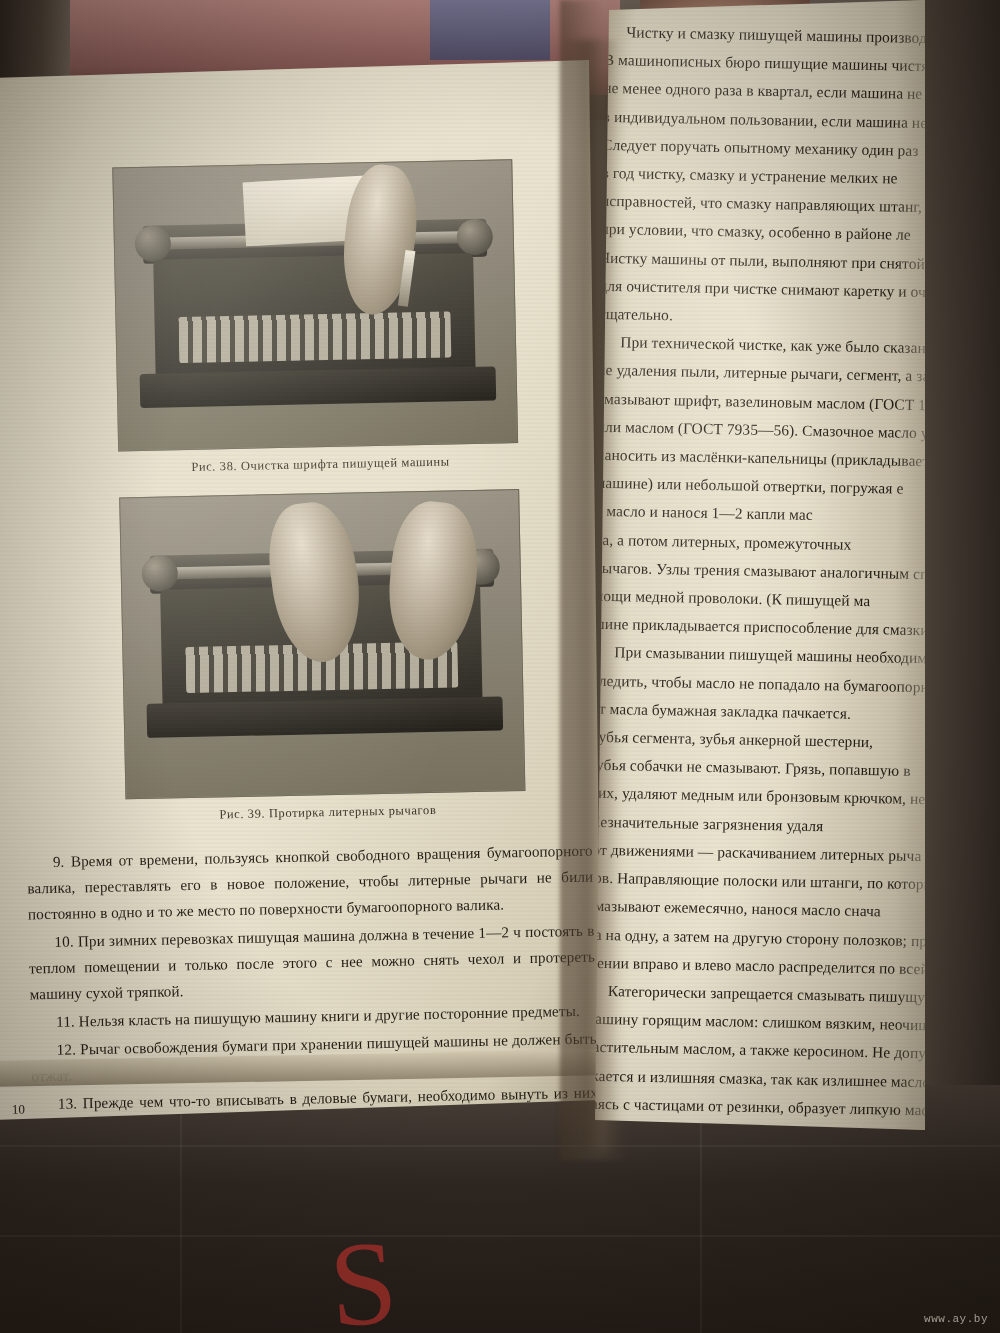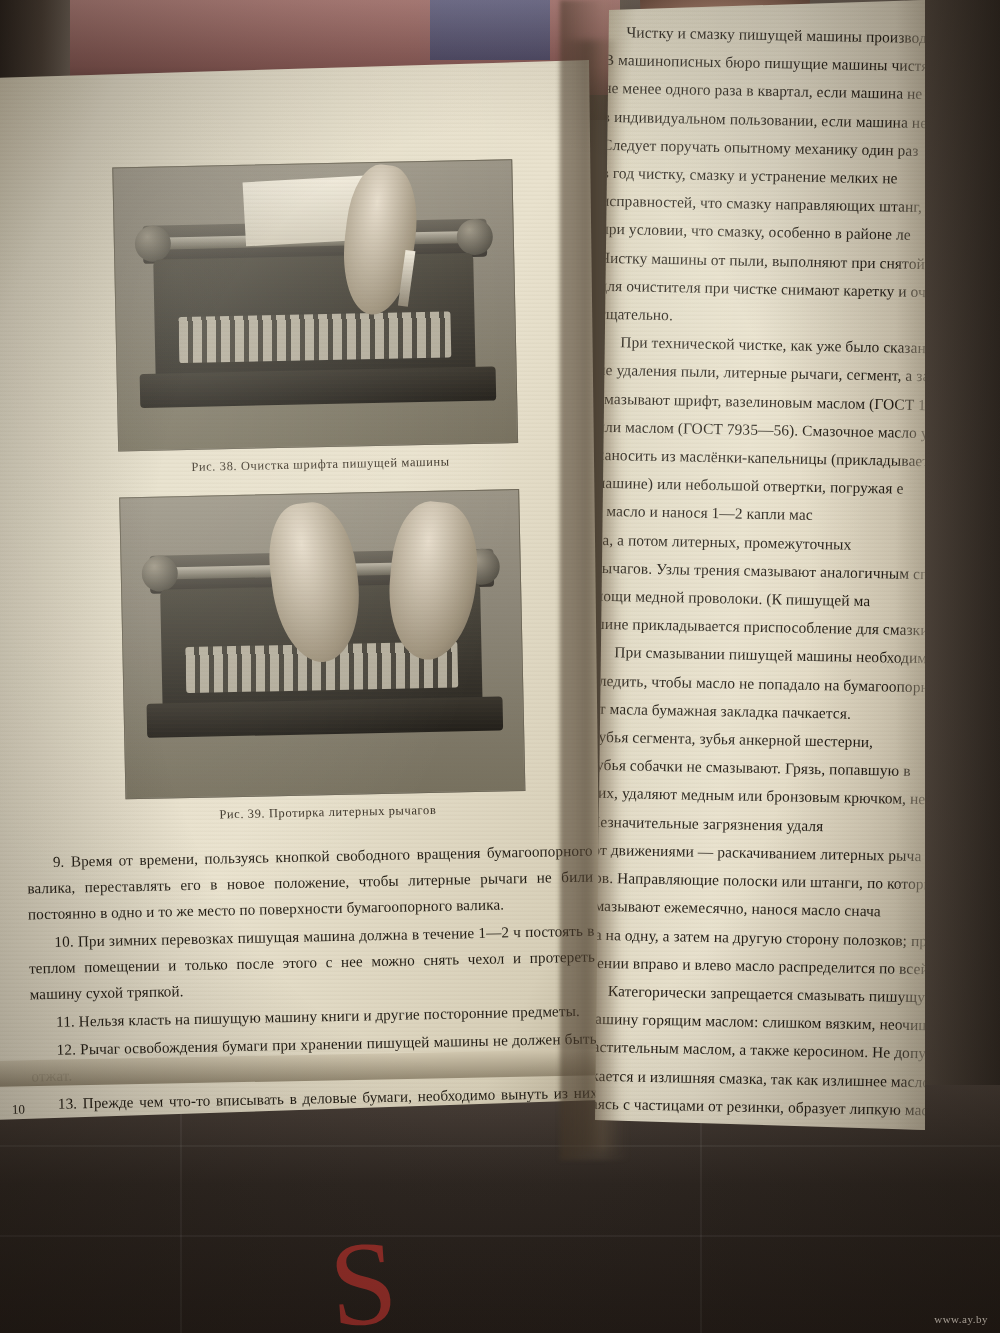--- a/index.html
+++ b/index.html
@@ -24,21 +24,21 @@
            background:radial-gradient(ellipse at 50% 100%,#d8b2a0 0%,#a97f6c 60%,#6d4c3e 100%);
            border-radius:0 0 70px 70px;opacity:.9;}
   .bg-blue{position:absolute;left:430px;top:0;width:120px;height:60px;
            background:linear-gradient(180deg,#5c6f9c,#36436a);opacity:.7;}
 
   .floor-s{position:absolute;left:330px;top:1215px;font-size:120px;color:#b2332e;
            font-family:"Liberation Serif",serif;opacity:.85;transform:rotate(-4deg);}
   .floor-line{position:absolute;background:rgba(255,255,255,.06);}
 
   .wm{position:absolute;right:12px;bottom:8px;color:#cfc6bb;font-size:11px;
-      font-family:Liberation Serif, serif;letter-spacing:.5px;opacity:.75;}
+      font-family:Liberation Mono, monospace;letter-spacing:.5px;opacity:.75;}
 
   
   .page{position:absolute;background:#ddd6c2;}
   
   .page-left{left:-8px;top:60px;width:610px;height:1060px;
     background:linear-gradient(115deg,#cfc6ac 0%,#e3dcc8 12%,#e9e2ce 55%,#d7cfb8 88%,#b9af97 100%);
     clip-path:polygon(0 18px, 597px 0px, 610px 1040px, 4px 1060px);
     box-shadow:0 0 30px rgba(0,0,0,.5);}
   .page-right{left:595px;top:0px;width:330px;height:1160px;
     background:linear-gradient(95deg,#b5ab92 0%,#ded7c2 10%,#e8e1cd 45%,#ded5bf 80%,#cec5ae 100%);

